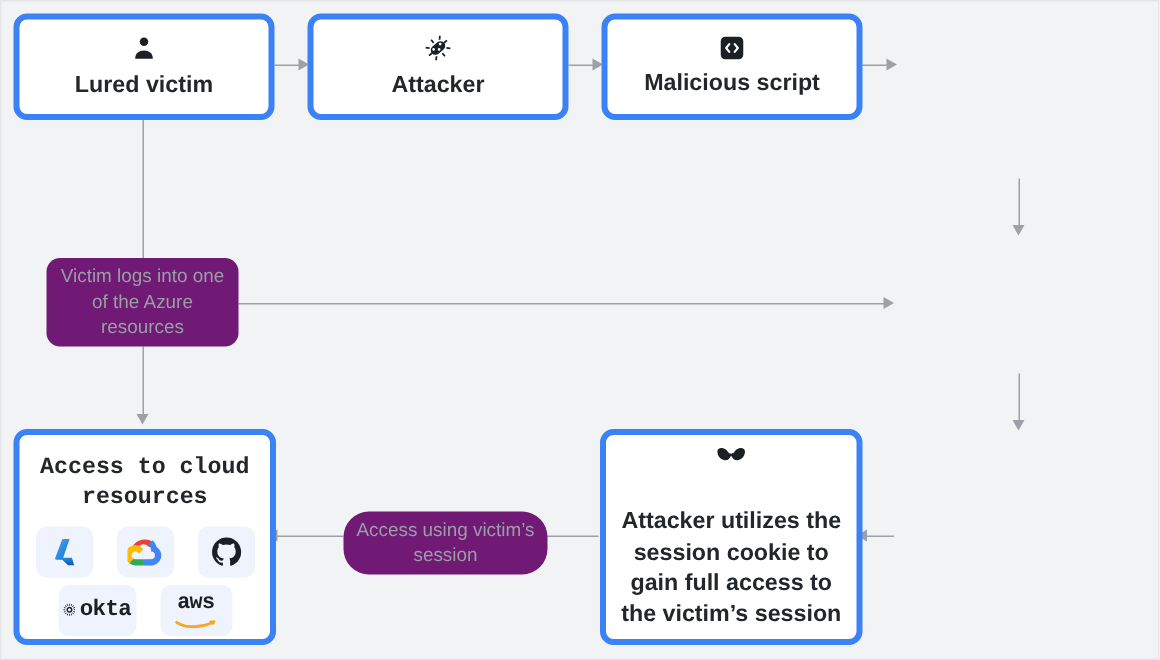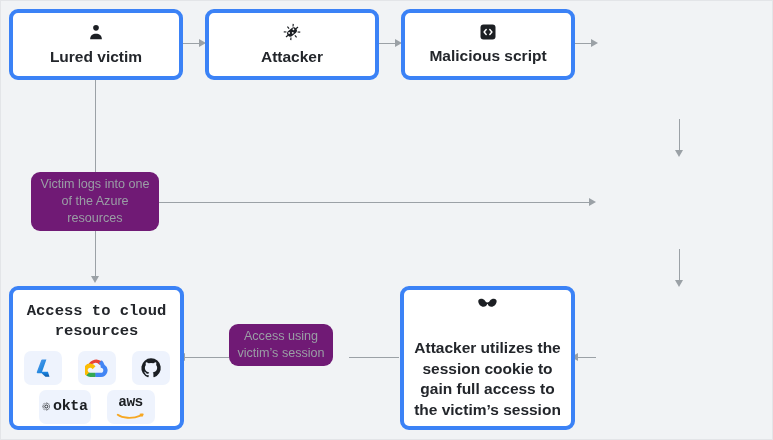--- a/index.html
+++ b/index.html
@@ -274,17 +274,17 @@
           </svg>
         </div>
       </div>
     </div>
   </div>
 
   <div class="edge-label" style="left:30px; top:171px; width:128px; height:59px;">
     <span>Victim logs into one of the Azure resources</span>
   </div>
 
-  <div class="edge-label" style="left:228px; top:323px; width:104px; height:42px;">
+  <div class="edge-label" style="left:228px; top:340px; width:136px; height:42px;border-radius:17px;">
     <span>Access using victim’s session</span>
   </div>
 
 </div>
 
 </body></html>

